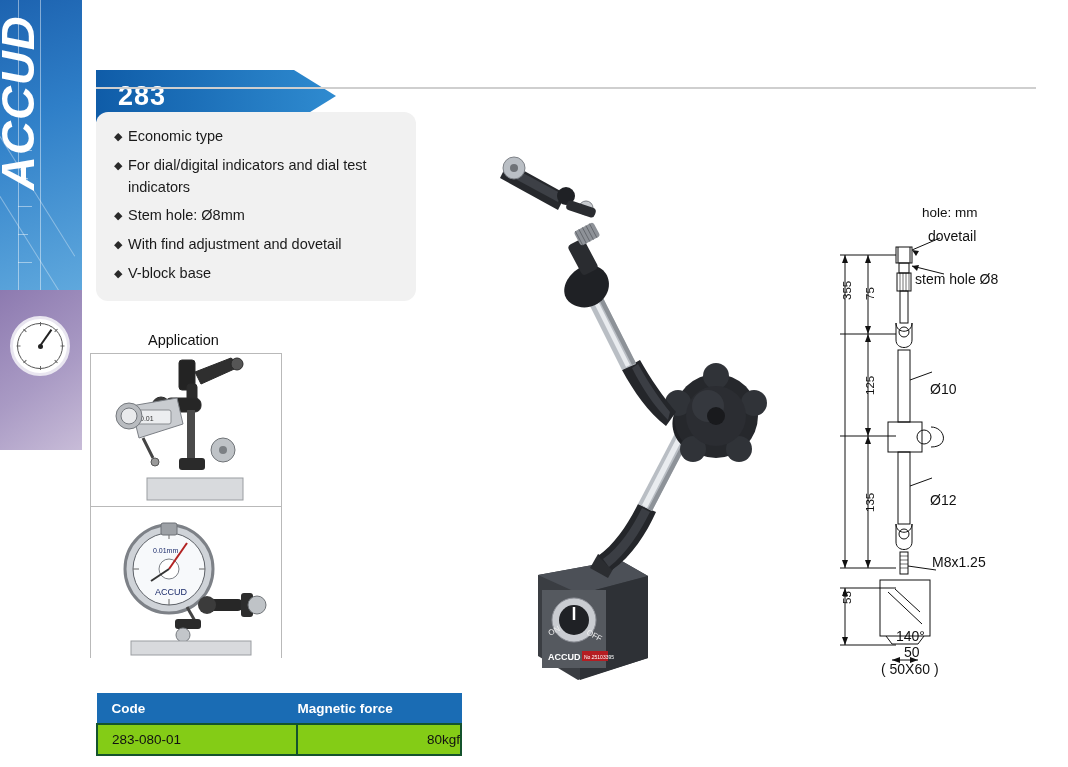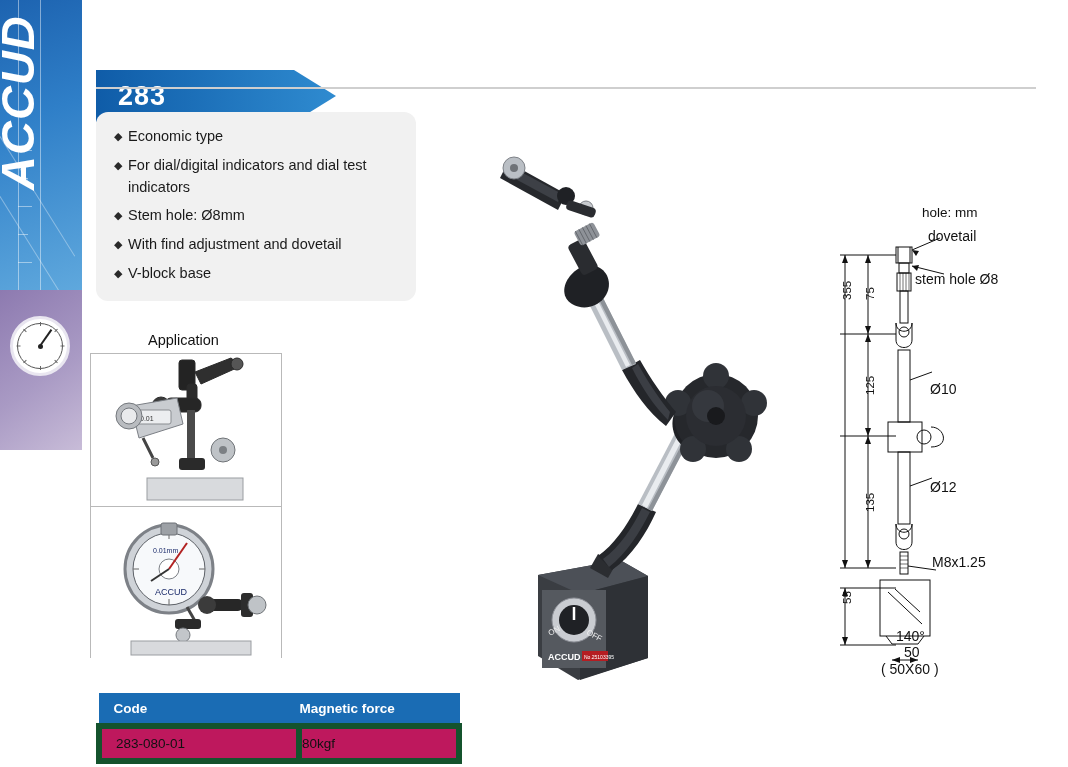--- a/index.html
+++ b/index.html
@@ -207,26 +207,26 @@
     background: #1a6cb4;
     color: #fff;
     text-align: left;
     padding: 7px 0 7px 14px;
     font-weight: bold;
     font-size: 13.5px;
     border: 1px solid #1a6cb4;
   }
   .spec-table th.c2 { text-align: left; padding-left: 0; }
   .spec-table td {
-    border: 6px solid #14532d;
+    border: 2px solid #14532d;
     padding: 7px 0 7px 14px;
     color: #111;
-    background: #be185d;
-  }
-  .spec-table td.c2 { text-align: left; padding-left: 0; }
+    background: #84cc16;
+  }
+  .spec-table td.c2 { text-align: right; padding-left: 0; }
 
   
   .product {
     position: absolute;
     left: 470px; top: 120px;
     width: 360px; height: 560px;
   }
 
   
   .drawing {
@@ -567,21 +567,21 @@
 
 <div class="lbl-v" style="left:841px; top:300px;">355</div>
 <div class="lbl-v" style="left:864px; top:300px;">75</div>
 <div class="lbl-v" style="left:864px; top:395px;">125</div>
 <div class="lbl-v" style="left:864px; top:512px;">135</div>
 <div class="lbl-v" style="left:841px; top:604px;">55</div>
 
 <div class="lbl" style="left:928px; top:228px;">dovetail</div>
 <div class="lbl" style="left:915px; top:271px;">stem hole Ø8</div>
 <div class="lbl" style="left:930px; top:381px;">Ø10</div>
-<div class="lbl" style="left:930px; top:479px;">Ø12</div>
+<div class="lbl" style="left:930px; top:492px;">Ø12</div>
 <div class="lbl" style="left:932px; top:554px;">M8x1.25</div>
 
 <div class="lbl" style="left:896px; top:628px;">140°</div>
 <div class="lbl" style="left:904px; top:644px;">50</div>
 <div class="lbl" style="left:881px; top:661px;">( 50X60 )</div>
 
 <table class="spec-table">
   <thead>
     <tr>
       <th style="width:200px;">Code</th>

